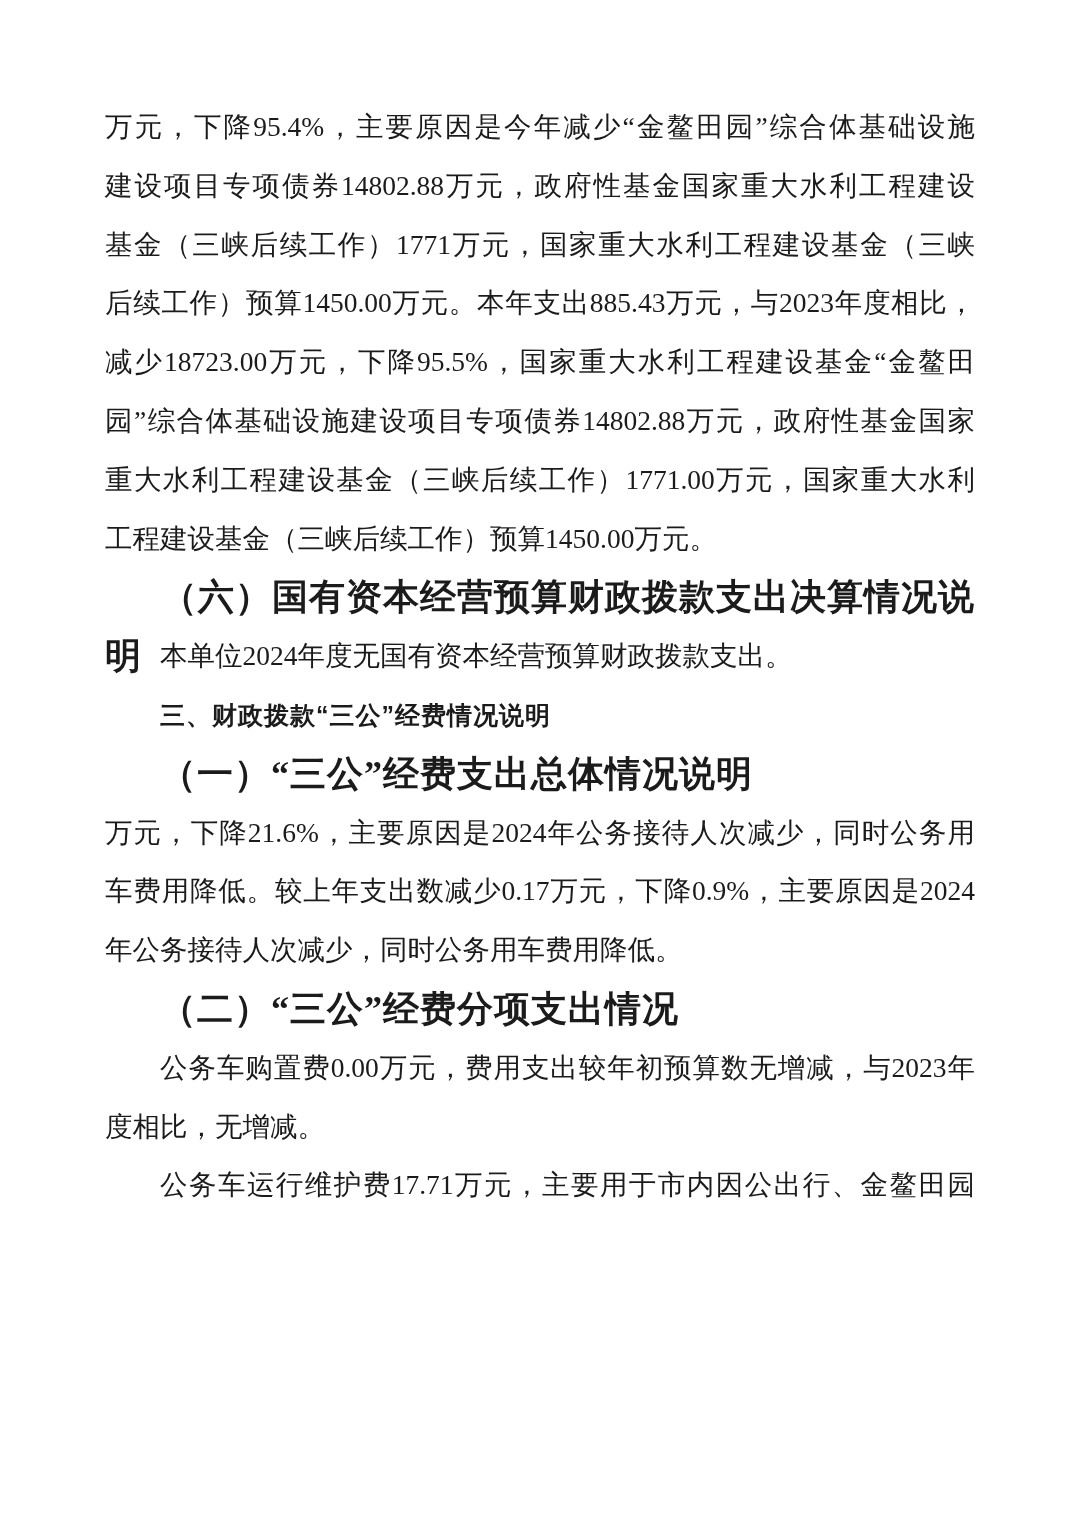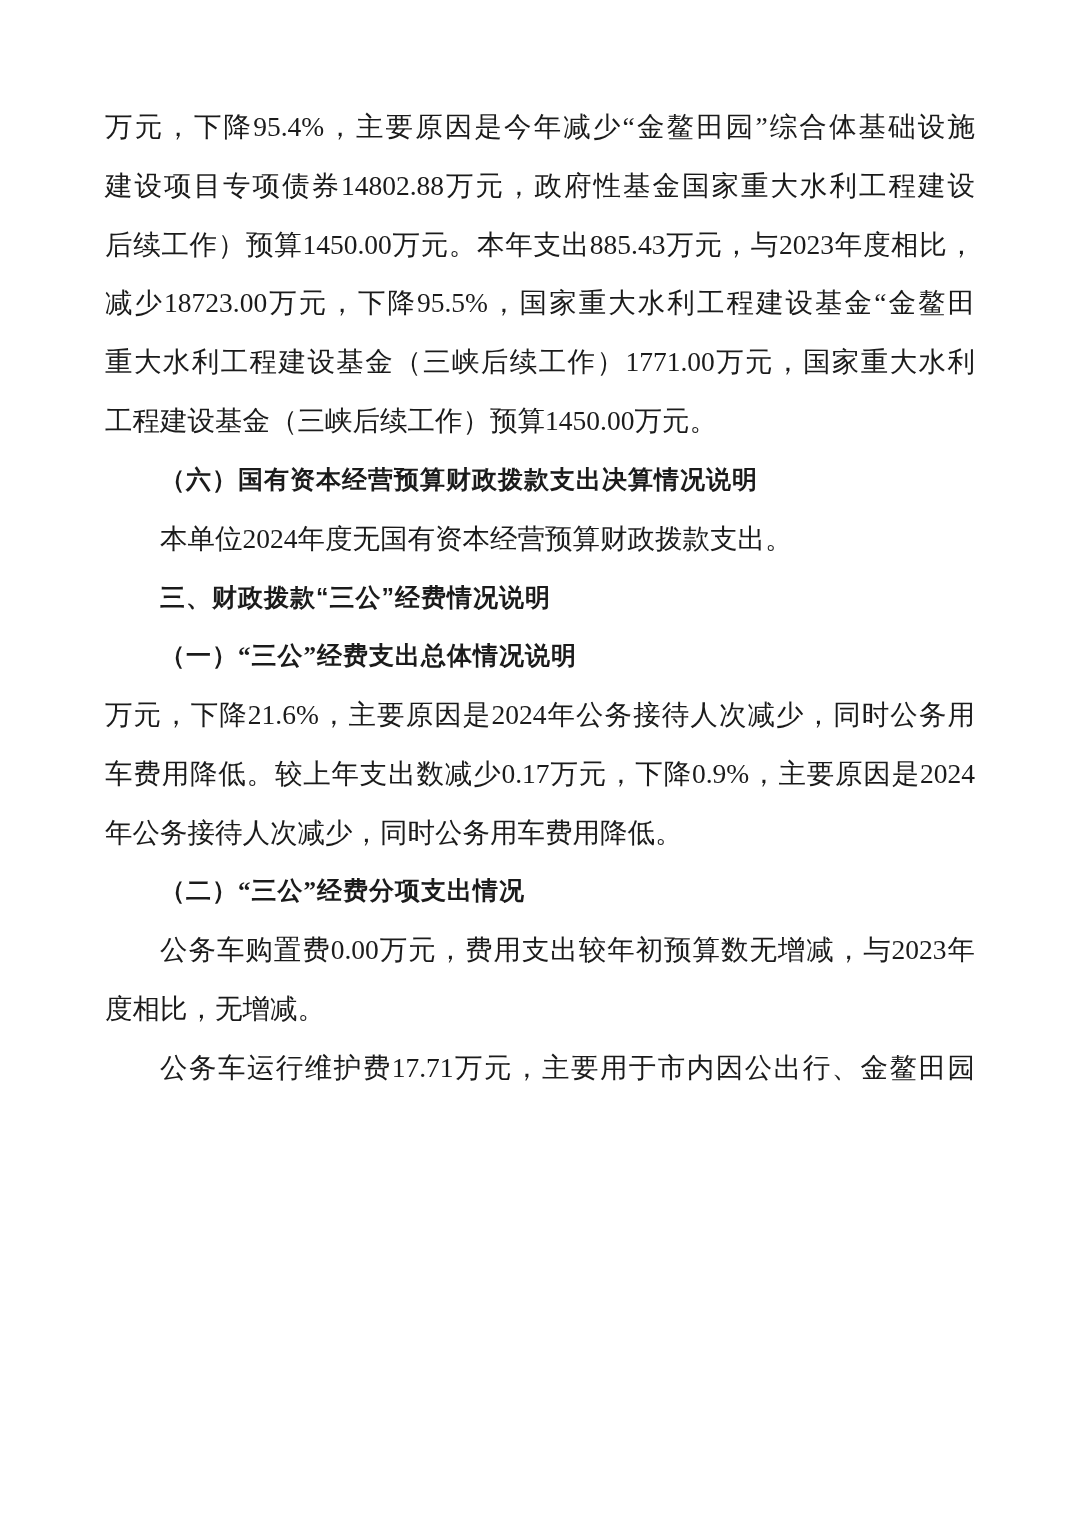--- a/index.html
+++ b/index.html
@@ -27,21 +27,21 @@
     text-align: right;
     text-align-last: left;
   }
   .line.fill {
     text-align: justify;
     text-align-last: justify;
   }
   .block.indent .line.first { text-indent: 55px; }
   .block.heading-kai .line {
     font-weight: bold;
-    font-size: 25px;
+    font-size: 36px;
     letter-spacing: 1px;
     font-family: "Liberation Serif", "DejaVu Serif", serif;
   }
   .block.heading-hei .line {
     font-weight: bold;
     font-size: 25px;
     letter-spacing: 1px;
     font-family: "Liberation Sans", "DejaVu Sans", sans-serif;
   }
   .page-footer {
@@ -57,22 +57,24 @@
   }
 </style>
 </head>
 <body>
 
 <div class="page">
   <main class="content" id="doc-content">
       <div class="block paragraph">
         <div class="line fill first">万元，下降95.4%，主要原因是今年减少“金鳌田园”综合体基础设施</div>
         <div class="line fill">建设项目专项债券14802.88万元，政府性基金国家重大水利工程建设</div>
+        <div class="line fill">基金（三峡后续工作）1771万元，国家重大水利工程建设基金（三峡</div>
         <div class="line fill">后续工作）预算1450.00万元。本年支出885.43万元，与2023年度相比，</div>
         <div class="line fill">减少18723.00万元，下降95.5%，国家重大水利工程建设基金“金鳌田</div>
+        <div class="line fill">园”综合体基础设施建设项目专项债券14802.88万元，政府性基金国家</div>
         <div class="line fill">重大水利工程建设基金（三峡后续工作）1771.00万元，国家重大水利</div>
         <div class="line">工程建设基金（三峡后续工作）预算1450.00万元。</div>
       </div>
       <div class="block heading-kai indent">
         <div class="line first">（六）国有资本经营预算财政拨款支出决算情况说明</div>
       </div>
       <div class="block paragraph indent">
         <div class="line first">本单位2024年度无国有资本经营预算财政拨款支出。</div>
       </div>
       <div class="block heading-hei indent">

